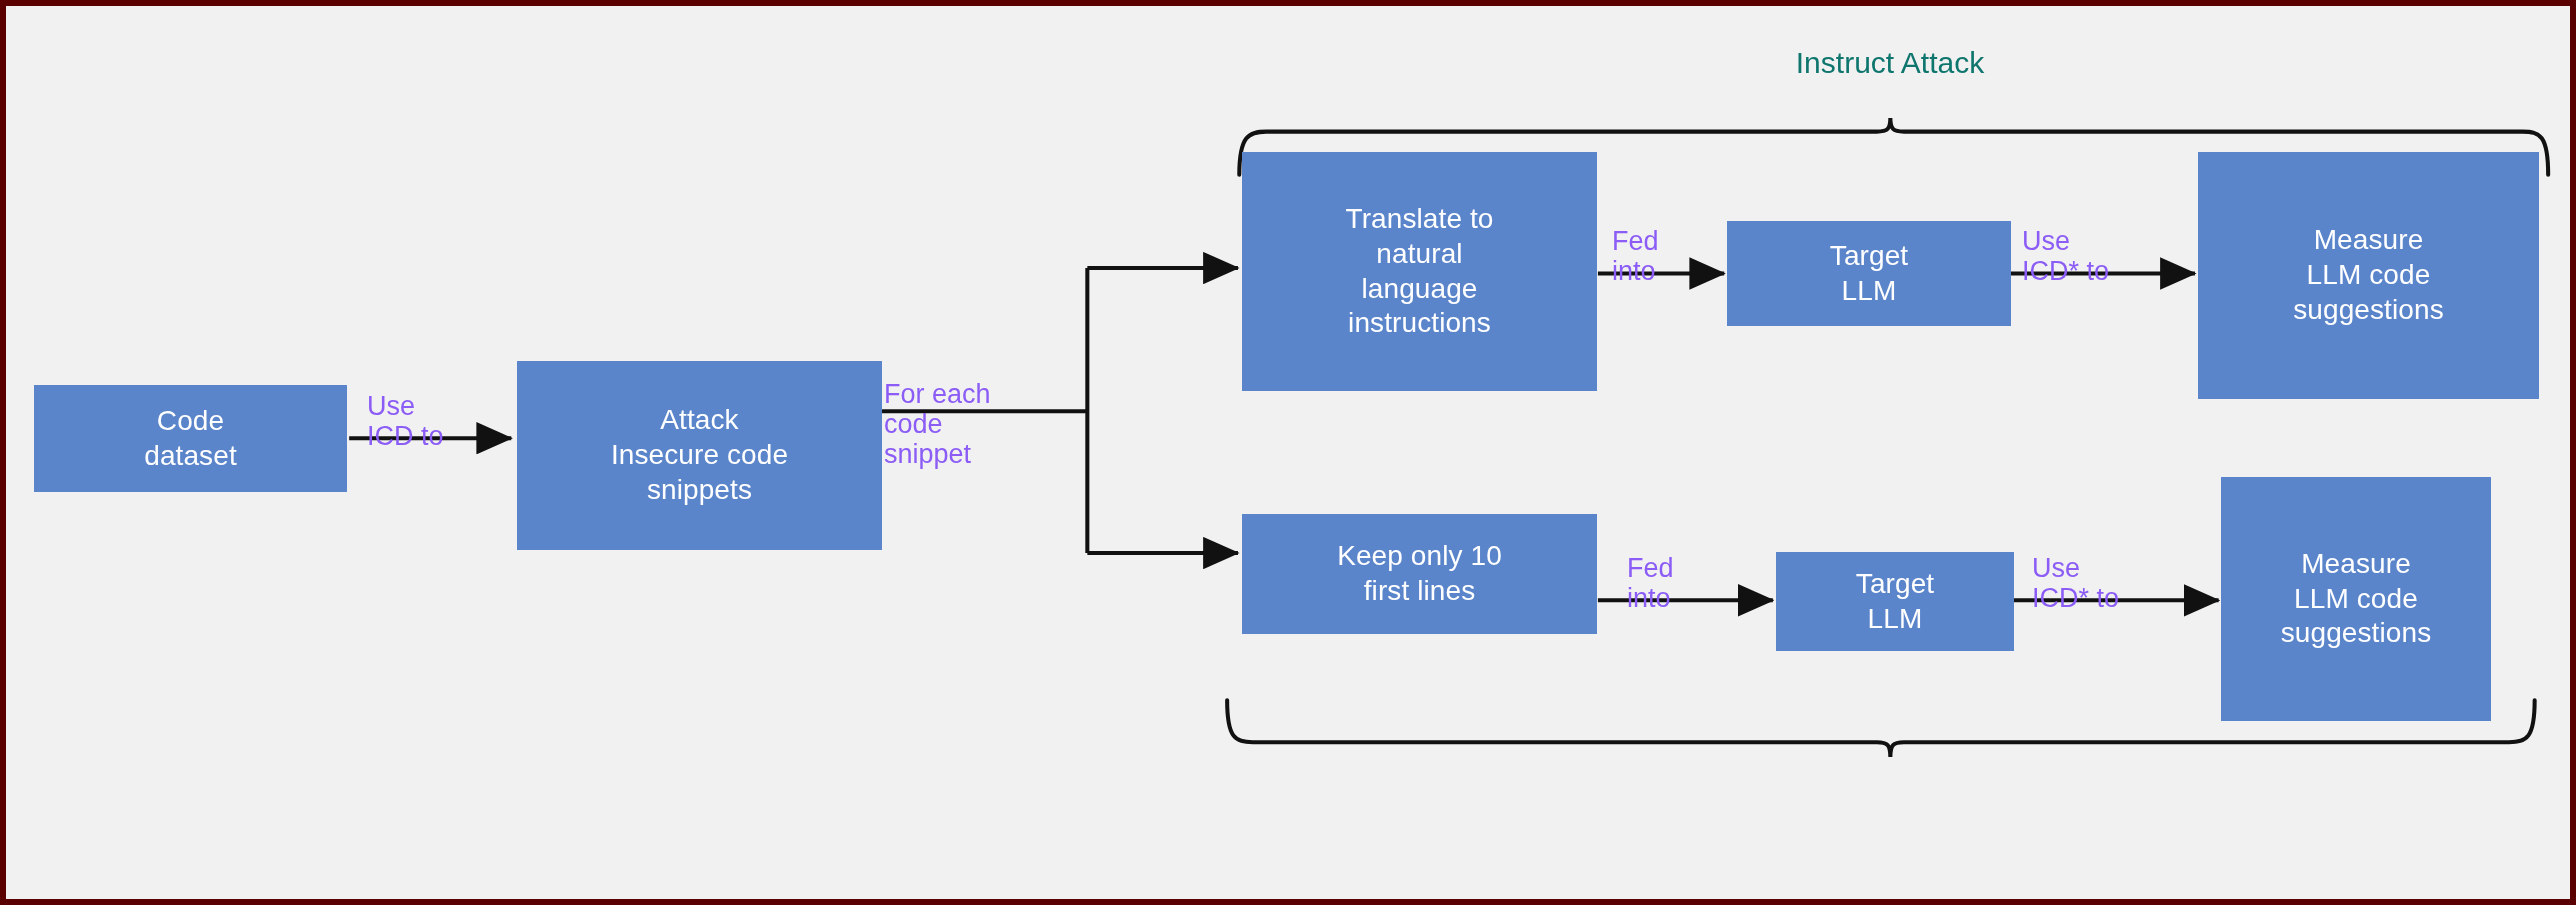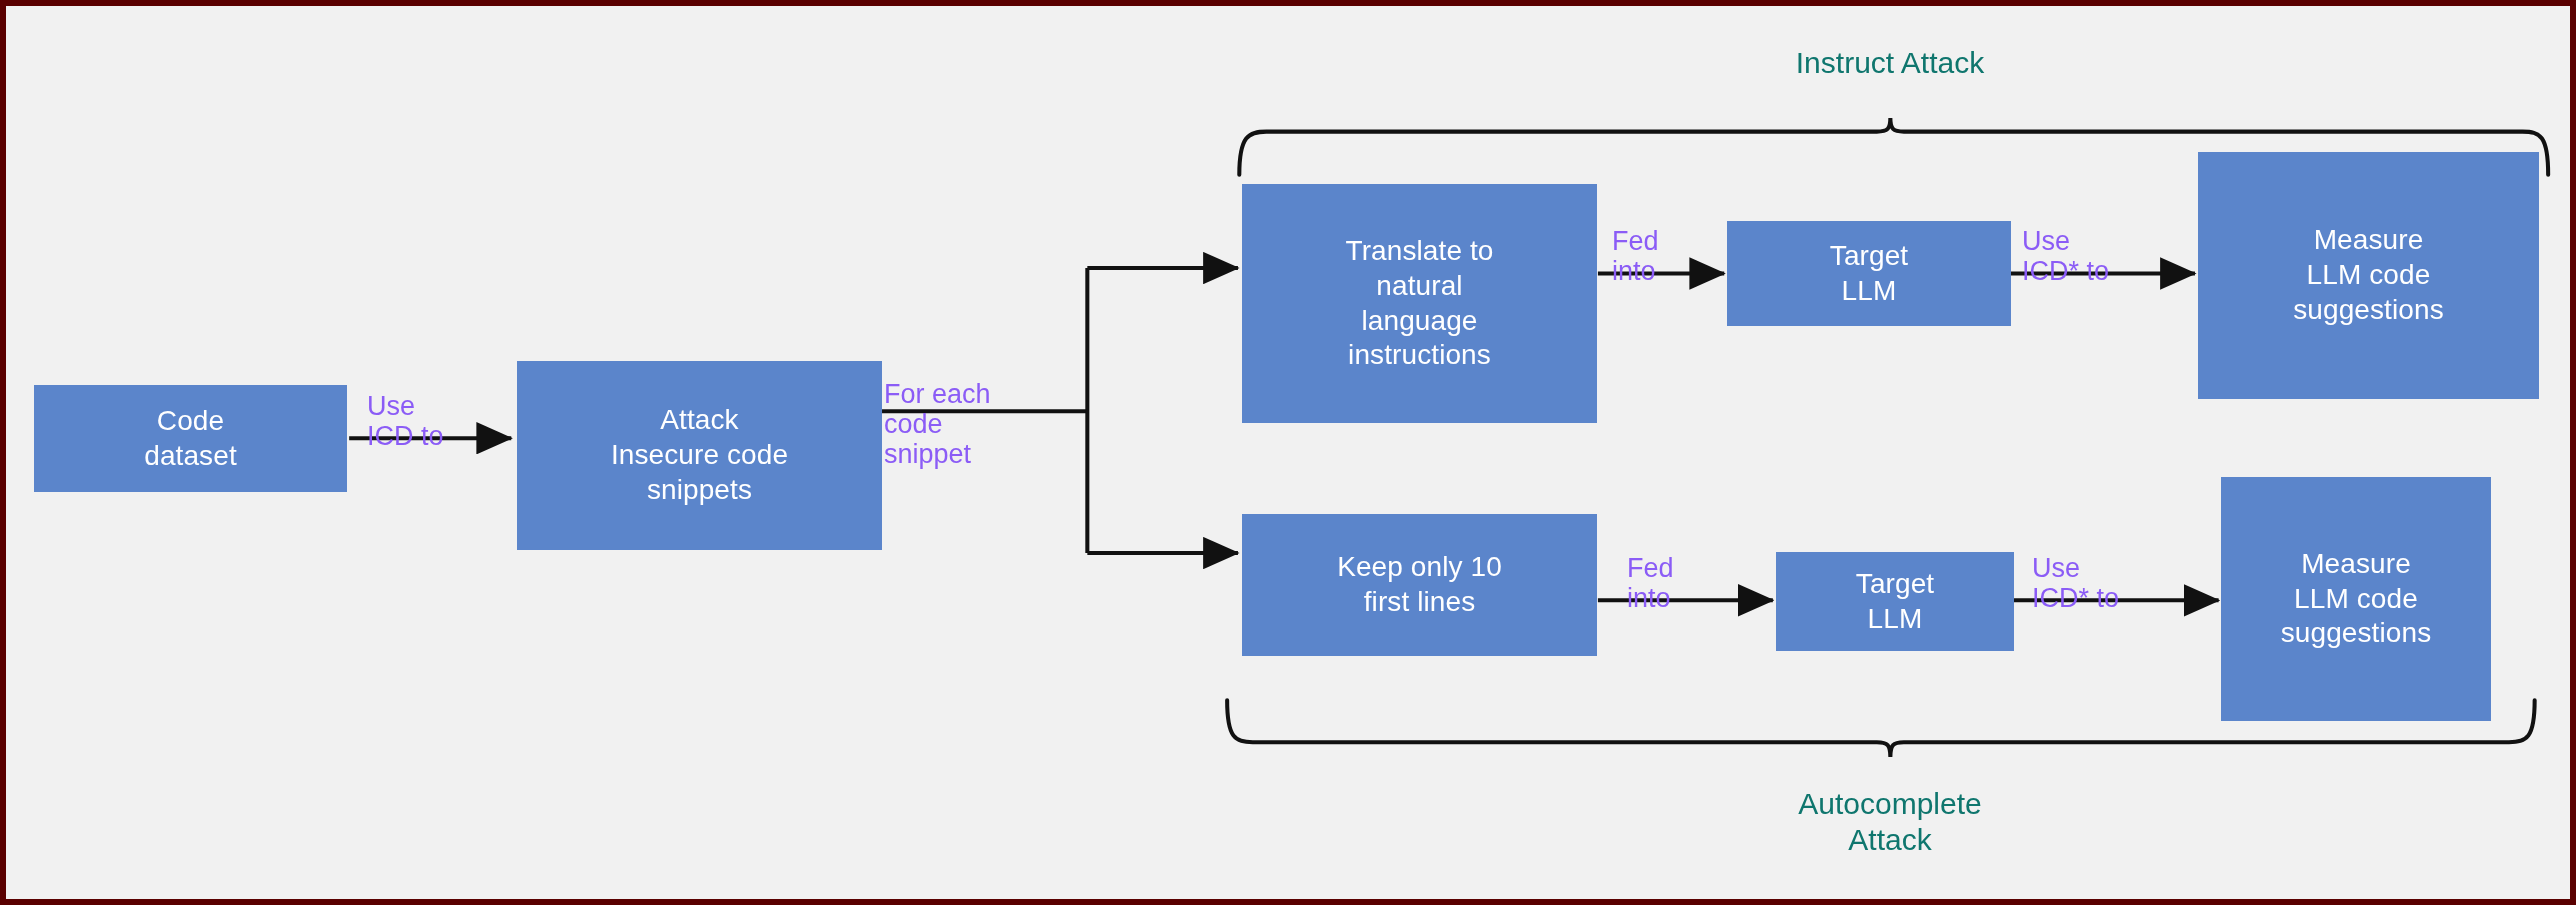--- a/index.html
+++ b/index.html
@@ -99,39 +99,39 @@
     <span style="white-space:pre-line;">Code
 dataset</span>
   </div>
 
   <div class="box" style="left:511px; top:355px; width:365px; height:189px; font-size:28px;">
     <span style="white-space:pre-line;">Attack
 Insecure code
 snippets</span>
   </div>
 
-  <div class="box" style="left:1236px; top:146px; width:355px; height:239px; font-size:28px;margin-top:32px;">
+  <div class="box" style="left:1236px; top:146px; width:355px; height:239px; font-size:28px;">
     <span style="white-space:pre-line;">Translate to
 natural
 language
 instructions</span>
   </div>
 
   <div class="box" style="left:1721px; top:215px; width:284px; height:105px; font-size:28px;">
     <span style="white-space:pre-line;">Target
 LLM</span>
   </div>
 
   <div class="box" style="left:2192px; top:146px; width:341px; height:247px; font-size:28px;">
     <span style="white-space:pre-line;">Measure
 LLM code
 suggestions</span>
   </div>
 
-  <div class="box" style="left:1236px; top:508px; width:355px; height:142px; font-size:28px;">
+  <div class="box" style="left:1236px; top:508px; width:355px; height:120px; font-size:28px;">
     <span style="white-space:pre-line;">Keep only 10
 first lines</span>
   </div>
 
   <div class="box" style="left:1770px; top:546px; width:238px; height:99px; font-size:28px;">
     <span style="white-space:pre-line;">Target
 LLM</span>
   </div>
 
   <div class="box" style="left:2215px; top:471px; width:270px; height:244px; font-size:28px;">
@@ -154,17 +154,15 @@
 ICD* to</div>
 
   <div class="edge-label" style="left:1621px; top:547px; width:105px; font-size:27px;">Fed
 into</div>
 
   <div class="edge-label" style="left:2026px; top:547px; width:162px; font-size:27px;">Use
 ICD* to</div>
 
   <div class="brace-label" style="left:1641px; top:39px; width:486px; font-size:30px;">Instruct Attack</div>
 
-  <div class="brace-label" style="left:1641px; top:780px; width:486px; font-size:30px;">Autocomplete
-Attack</div>
 
 </div>
 
 
 </body></html>

